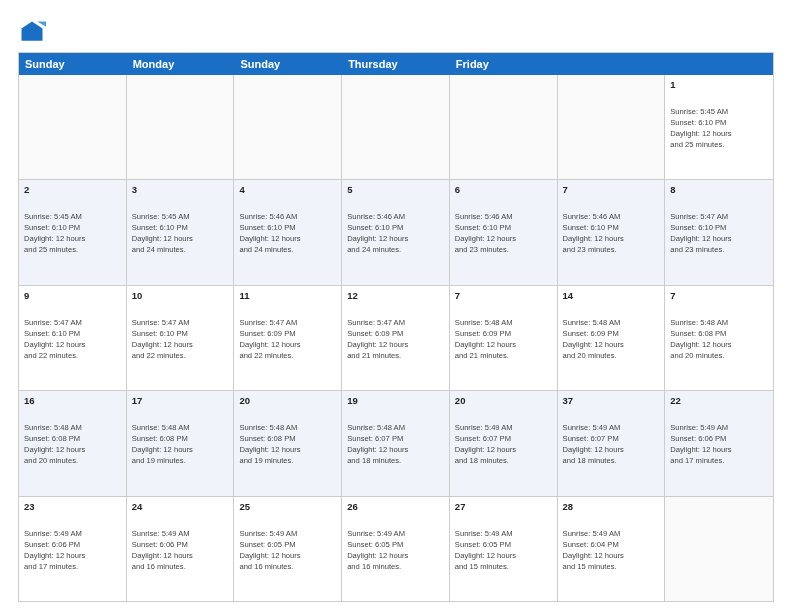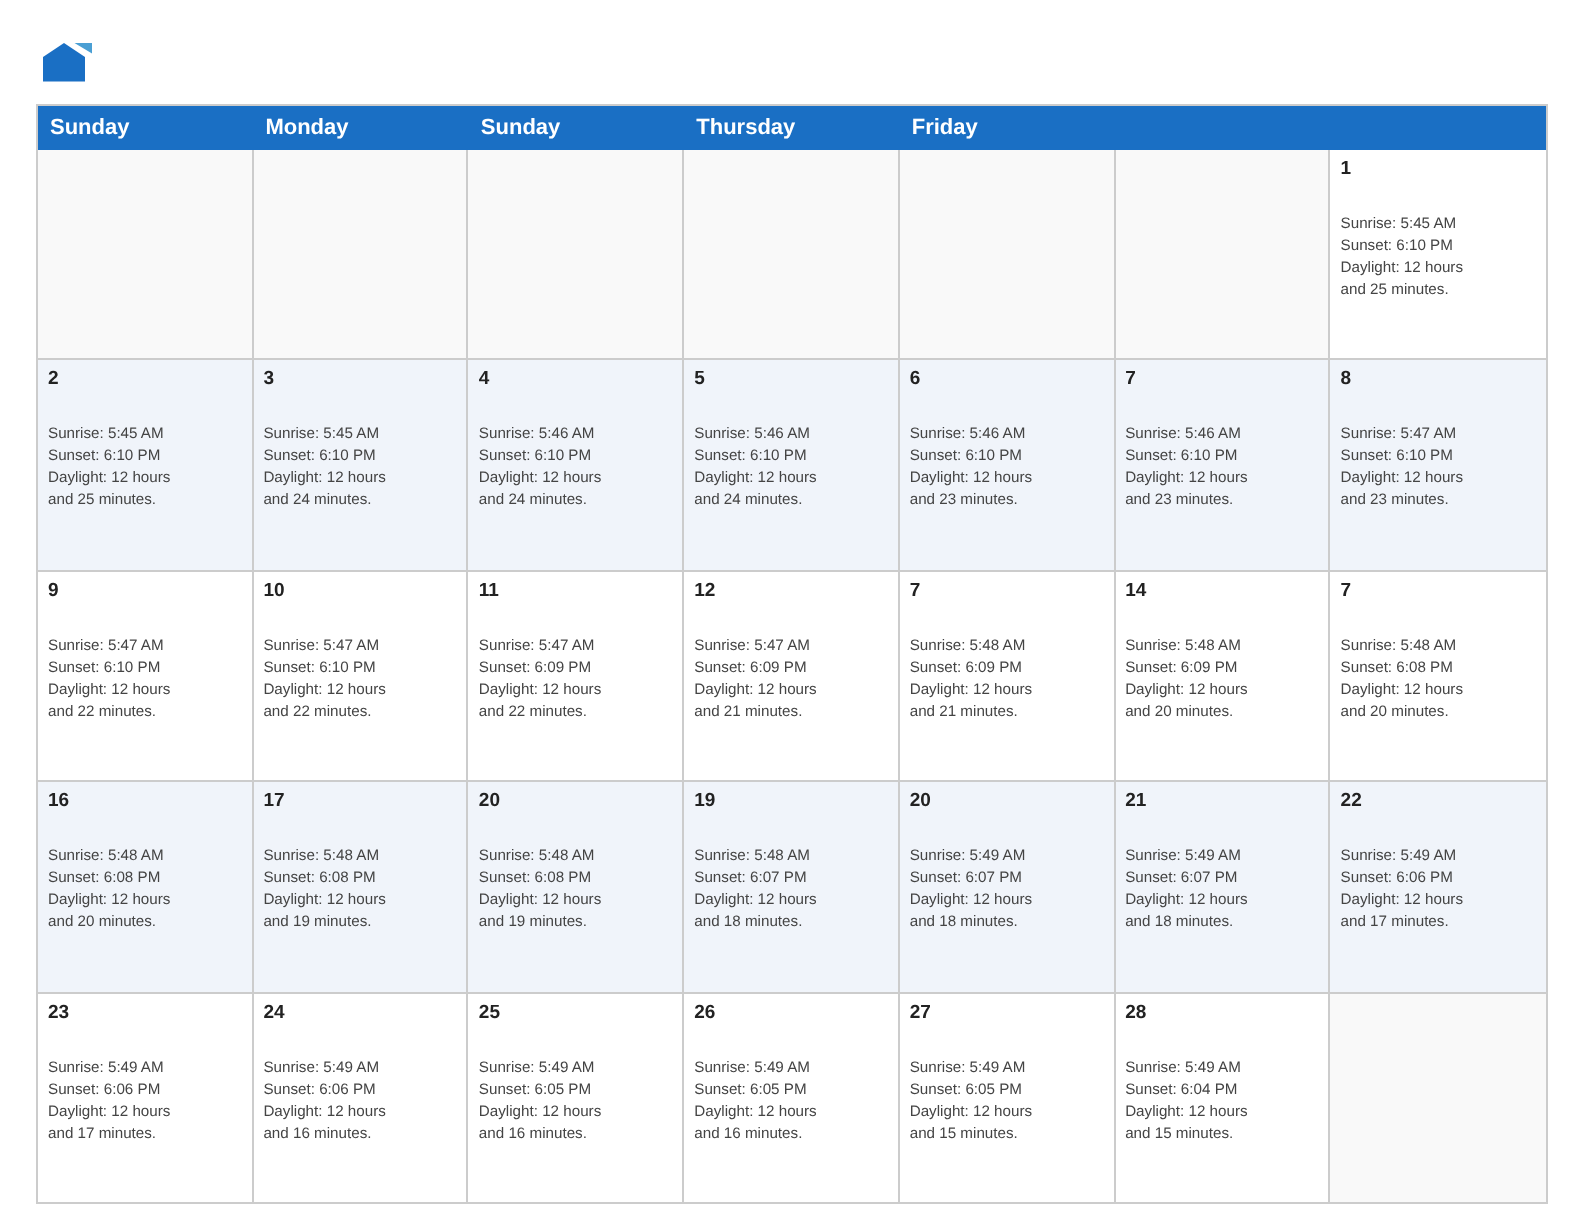--- a/index.html
+++ b/index.html
@@ -236,21 +236,21 @@
           </div>
           <div class="cal-cell">
             <span class="day-num">19</span>
             <div class="info">Sunrise: 5:48 AM<br>Sunset: 6:07 PM<br>Daylight: 12 hours<br>and 18 minutes.</div>
           </div>
           <div class="cal-cell">
             <span class="day-num">20</span>
             <div class="info">Sunrise: 5:49 AM<br>Sunset: 6:07 PM<br>Daylight: 12 hours<br>and 18 minutes.</div>
           </div>
           <div class="cal-cell">
-            <span class="day-num">21</span>
+            <span class="day-num">37</span>
             <div class="info">Sunrise: 5:49 AM<br>Sunset: 6:07 PM<br>Daylight: 12 hours<br>and 18 minutes.</div>
           </div>
           <div class="cal-cell">
             <span class="day-num">22</span>
             <div class="info">Sunrise: 5:49 AM<br>Sunset: 6:06 PM<br>Daylight: 12 hours<br>and 17 minutes.</div>
           </div>
         </div>
         <div class="cal-row">
           <div class="cal-cell">
             <span class="day-num">23</span>

